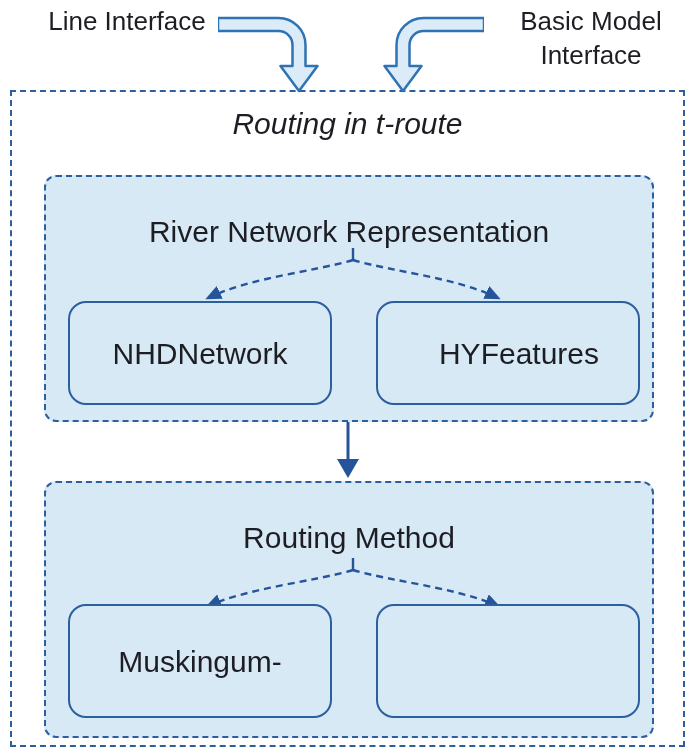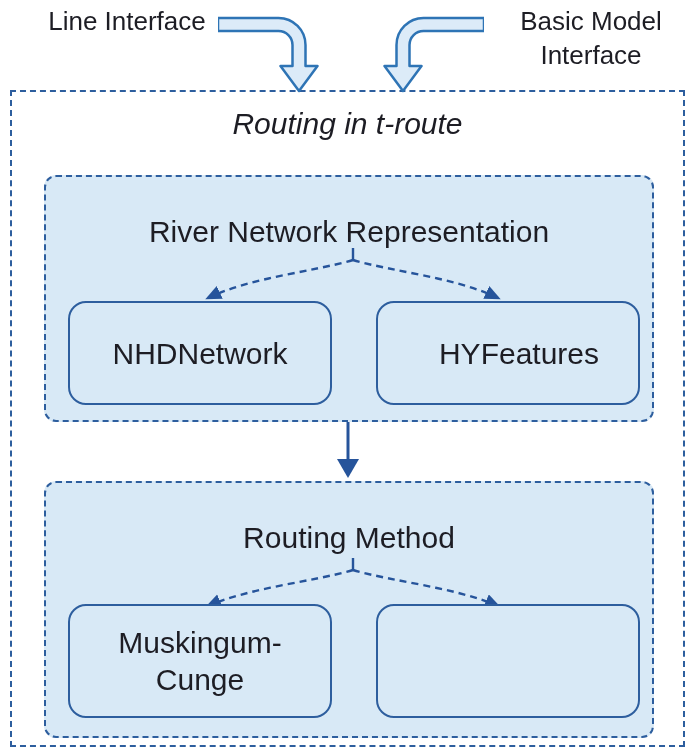--- a/index.html
+++ b/index.html
@@ -138,17 +138,16 @@
       <marker id="ah2" markerUnits="userSpaceOnUse" markerWidth="18" markerHeight="16" refX="13" refY="7" orient="auto">
         <path d="M0,0 L16,7 L0,14 Z" style="fill:var(--solid_arrow,#26549b);"></path>
       </marker>
     </defs>
     <line x1="307" y1="1" x2="307" y2="13" style="stroke:var(--solid_arrow,#26549b); stroke-width:2.4;"></line>
     <path d="M307,13 C266,25 206,30 162,49" style="fill:none; stroke:var(--solid_arrow,#26549b); stroke-width:2.4; stroke-dasharray:7 5;" marker-end="url(#ah2)"></path>
     <path d="M307,13 C348,25 408,30 452,49" style="fill:none; stroke:var(--solid_arrow,#26549b); stroke-width:2.4; stroke-dasharray:7 5;" marker-end="url(#ah2)"></path>
   </svg>
   <div class="node a">
     <span class="node-line">Muskingum-</span>
-    <span class="node-line">Cunge</span>
   </div>
   <div class="node b">
   </div>
 </div>
 
 </body></html>

